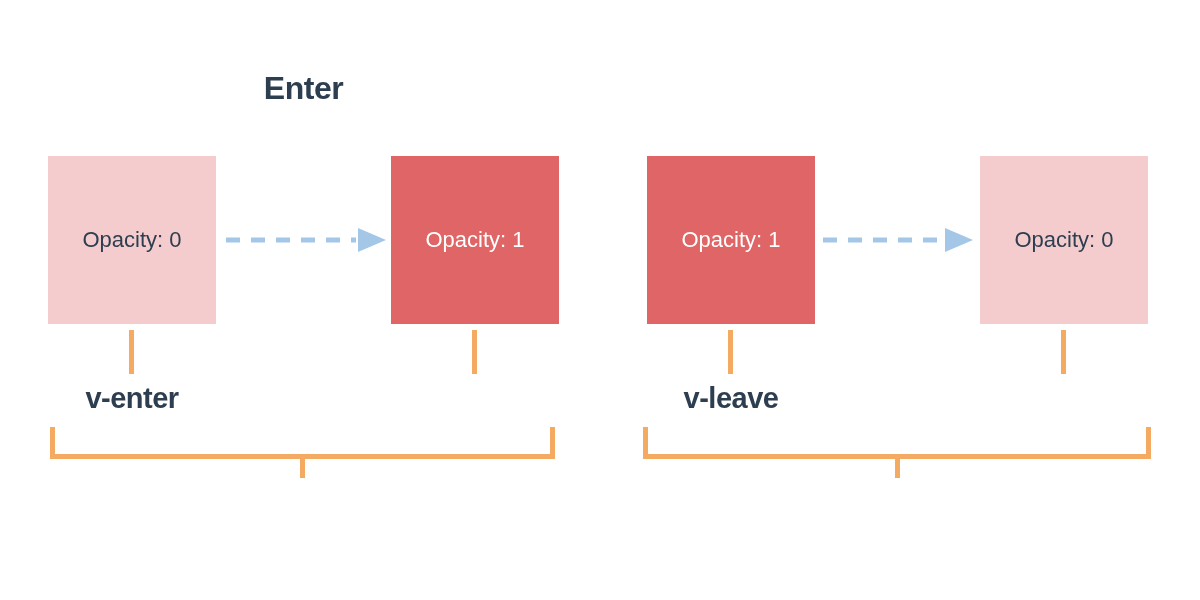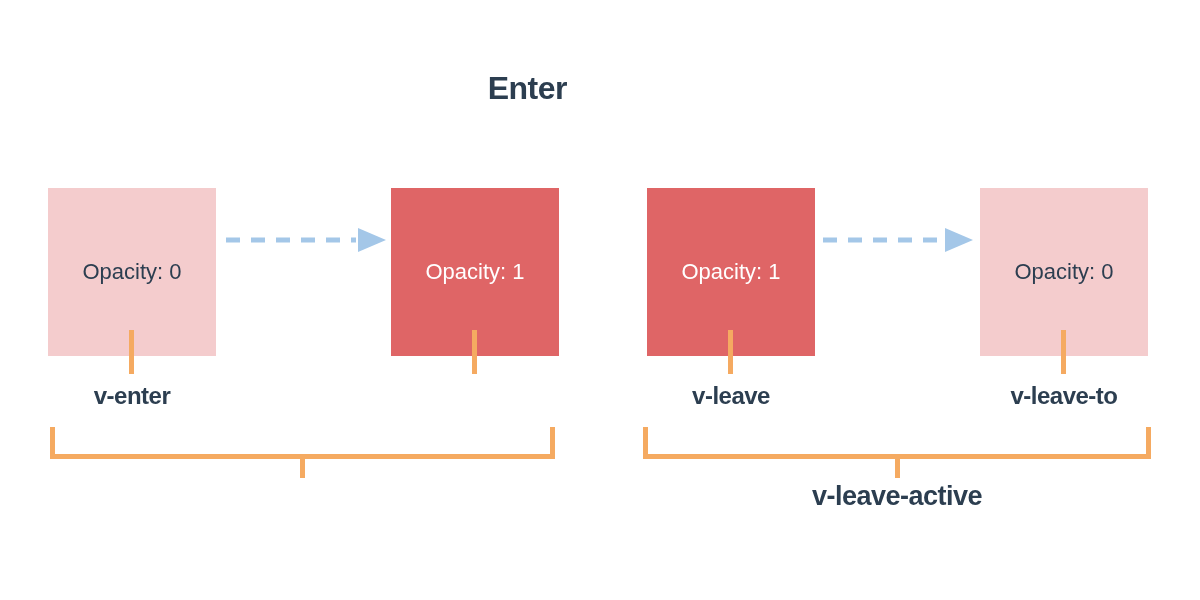--- a/index.html
+++ b/index.html
@@ -22,28 +22,27 @@
   }
   .panel{position:absolute;top:0;width:600px;height:600px;}
   .panel-enter{left:0;}
   .panel-leave{left:600px;}
 
   .panel-title{
     position:absolute;top:70px;
     font-size:32px;font-weight:bold;color:var(--navy);
     text-align:center;letter-spacing:-0.5px;
   }
-  .panel-enter .panel-title{left:56px;width:511px;text-align:right;}
+  .panel-enter .panel-title{left:48px;width:511px;}
   .panel-leave .panel-title{left:47px;width:501px;}
 
   .box{
     position:absolute;top:156px;width:168px;height:168px;
     display:flex;align-items:center;justify-content:center;
     font-size:22px;
-    margin-top:32px;
   }
   .box-faded{background:var(--pink);color:var(--navy);}
   .box-solid{background:var(--red);color:var(--white);text-align:center;}
   .panel-enter .box-from{left:48px;}
   .panel-enter .box-to{left:391px;}
   .panel-leave .box-from{left:47px;}
   .panel-leave .box-to{left:380px;}
 
   .arrow{position:absolute;top:224px;}
   .panel-enter .arrow{left:222px;}
@@ -55,21 +54,21 @@
     position:absolute;top:330px;width:5px;height:44px;
     background:var(--orange);
   }
   .panel-enter .stem-from{left:129px;}
   .panel-enter .stem-to{left:472px;}
   .panel-leave .stem-from{left:128px;}
   .panel-leave .stem-to{left:461px;}
 
   .box-label{
     position:absolute;top:382px;width:168px;
-    text-align:center;font-size:24px;font-weight:bold;
+    text-align:center;font-size:29px;font-weight:bold;
     color:var(--navy);letter-spacing:-0.5px;
   }
   .panel-enter .label-from{left:48px;}
   .panel-enter .label-to{left:391px;}
   .panel-leave .label-from{left:47px;}
   .panel-leave .label-to{left:380px;}
 
   .bracket{
     position:absolute;top:427px;height:32px;
     border-left:5px solid var(--orange);
@@ -137,21 +136,19 @@
     </svg>
 
     <div class="box box-faded box-to">
       <span>Opacity: 0</span>
     </div>
 
     <div class="stem stem-from"></div>
     <div class="stem stem-to"></div>
 
     <div class="box-label label-from">v-leave</div>
-    <div class="box-label label-to">v-leave-to</div>
 
     <div class="bracket"></div>
     <div class="bracket-stem"></div>
 
-    <div class="active-label">v-leave-active</div>
   </section>
 
 </div>
 
 </body></html>

